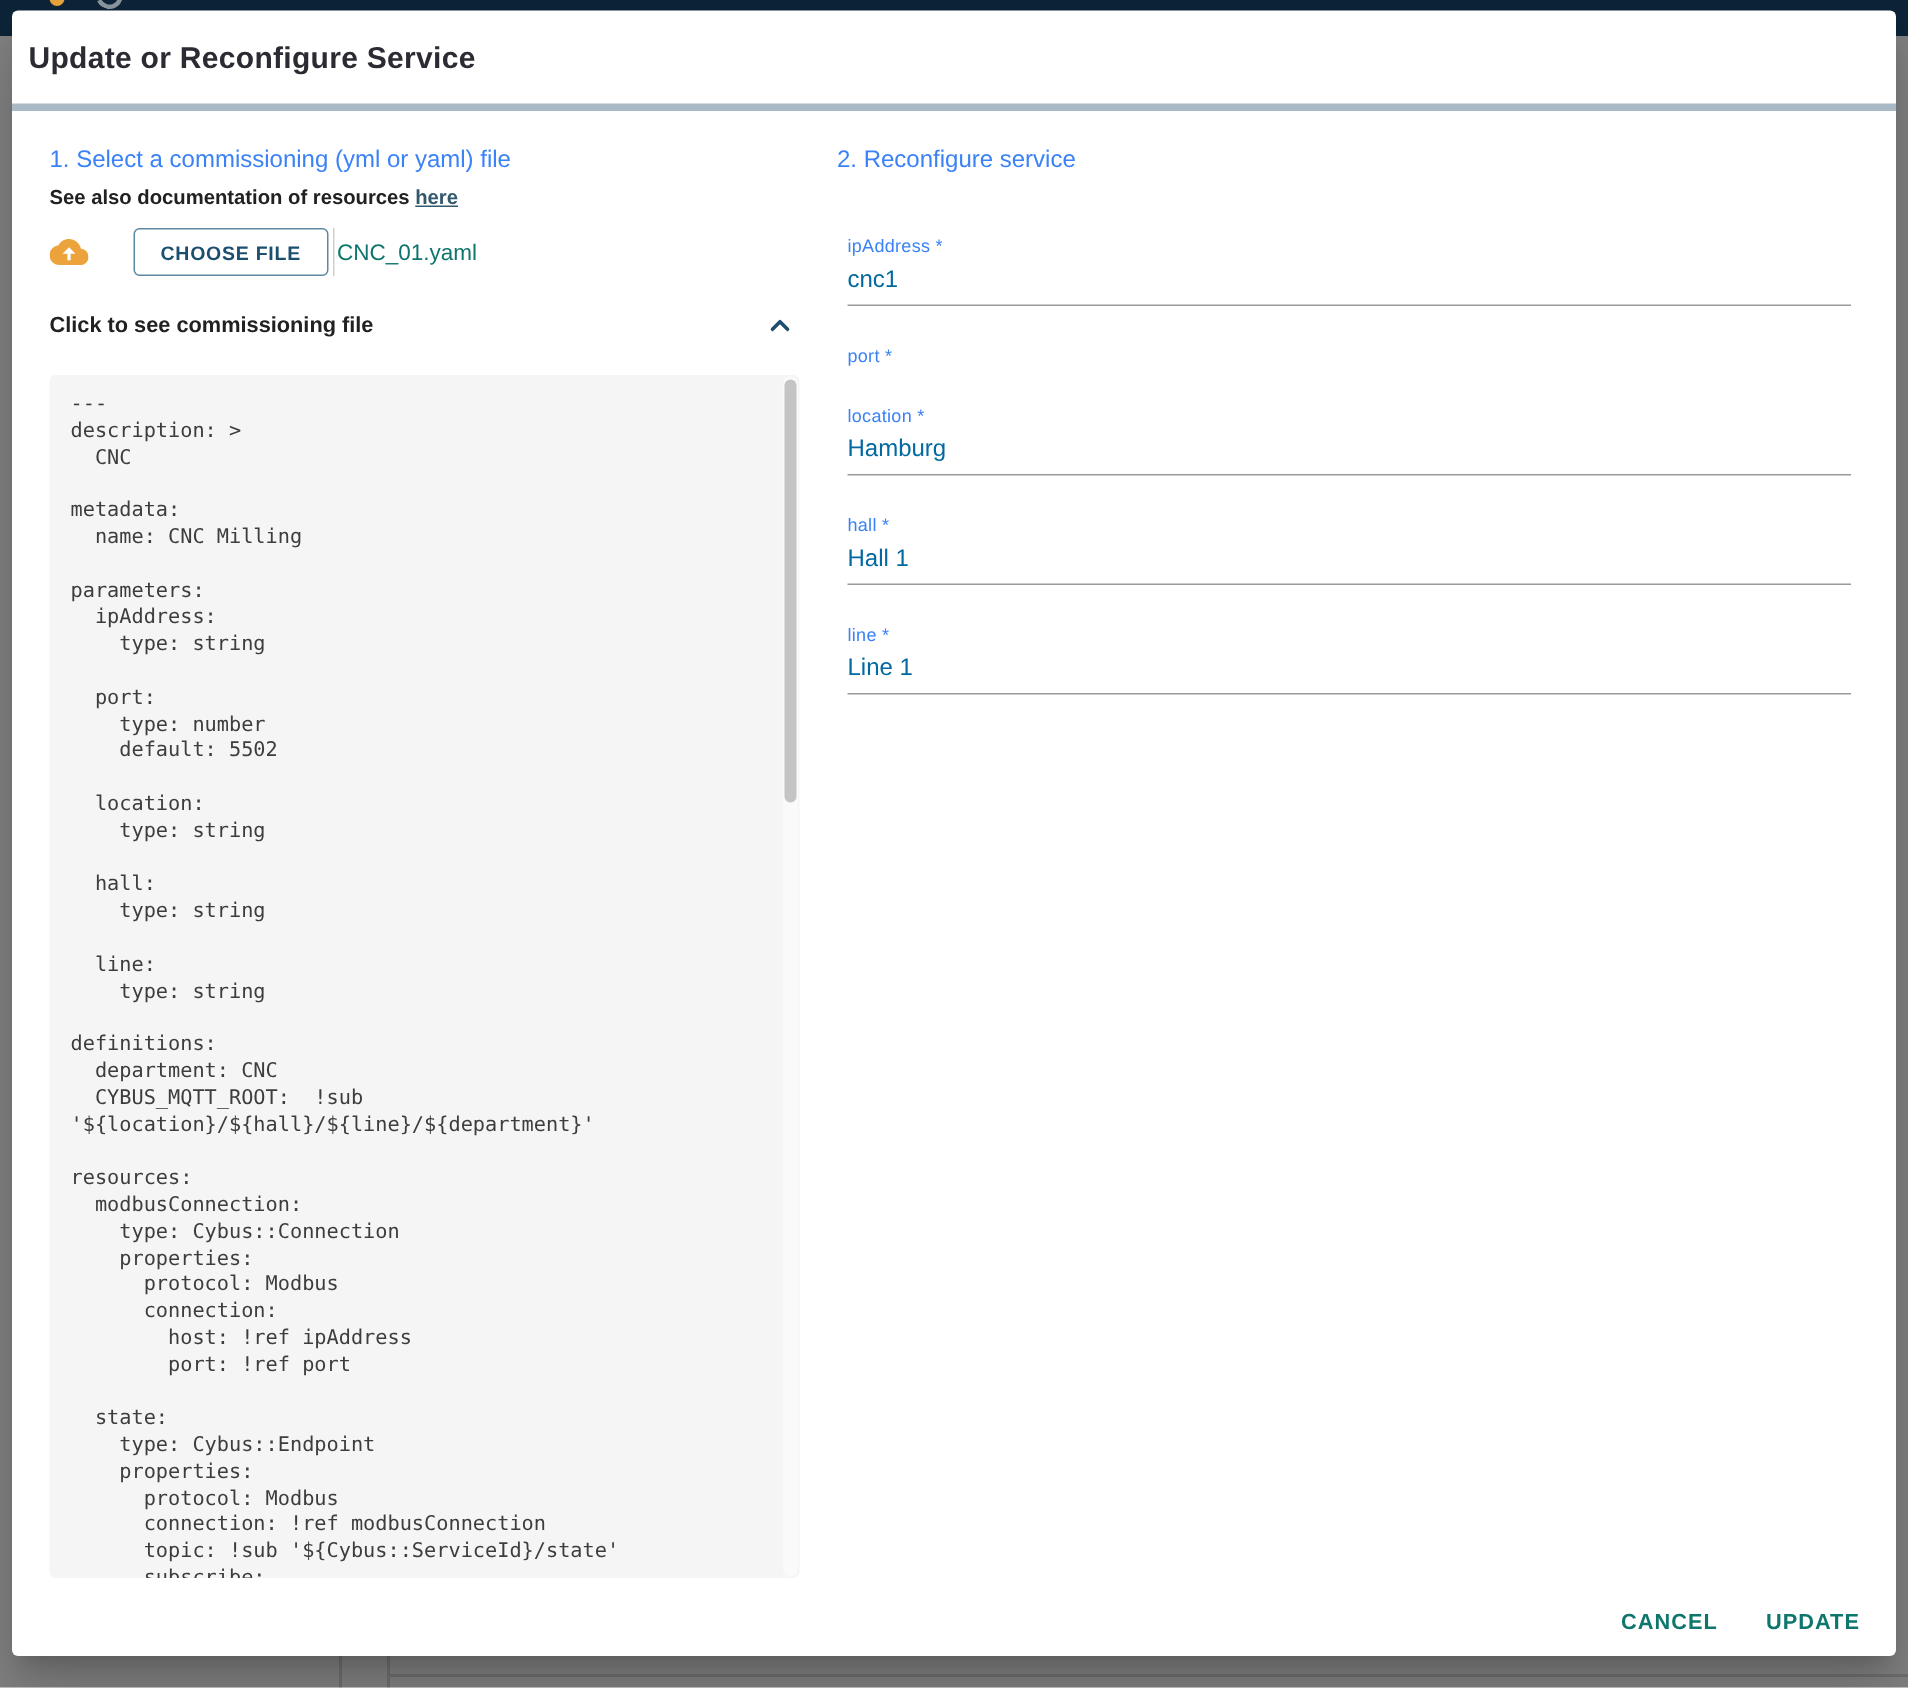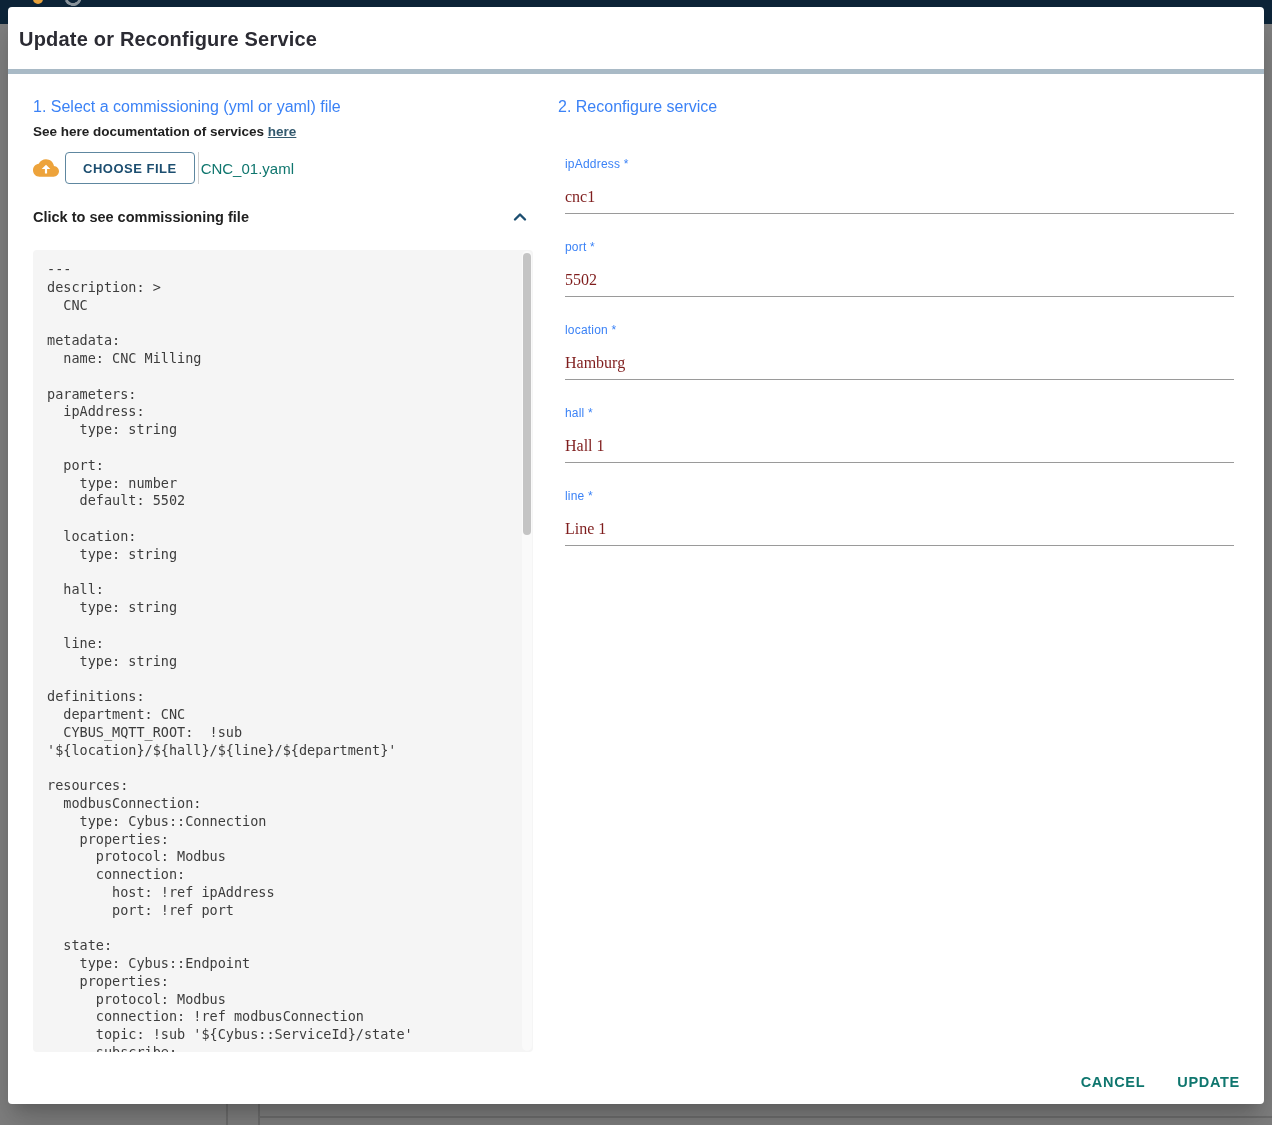--- a/index.html
+++ b/index.html
@@ -49,21 +49,21 @@
     font-size: 13.5px; font-weight: bold; color: #212121;
   }
   .doc-line a { color: #33596e; text-decoration: underline; cursor: pointer; }
 
   .upload-row {
     position: absolute; left: 25px; top: 145px; height: 32px;
     display: flex; align-items: center;
   }
   .cloud-icon { width: 26px; height: 26px; display: inline-block; }
   .choose-file-btn {
-    margin-left: 6px; height: 32px; padding: 0 17px;
+    margin-left: 30px; height: 32px; padding: 0 17px;
     background: #fff; border: 1px solid #5e87a0; border-radius: 4px;
     font-family: "Liberation Sans", sans-serif;
     font-size: 13px; font-weight: bold; letter-spacing: .5px; color: #1c4e70;
     cursor: pointer;
   }
   .upload-vdivider { width: 1px; height: 32px; background: #cfcfcf; margin-left: 3px; }
   .file-name { margin-left: 2px; font-size: 15px; color: #0f766e; }
 
   .toggle-row {
     position: absolute; left: 25px; top: 197px; width: 500px; height: 26px;
@@ -88,23 +88,23 @@
   }
   .code-scroll-thumb {
     position: absolute; left: 1px; top: 2px; width: 8px; height: 282px;
     background: #c4c4c4; border-radius: 4px; cursor: pointer;
   }
 
   .fields { position: absolute; left: 557px; top: 150px; width: 669px; }
   .field { margin-bottom: 26px; }
   .field-label { font-size: 12px; color: #3b82f6; letter-spacing: .2px; }
   .field input {
-    display: block; width: 100%; margin-top: 15px; padding: 2px 0 7px 0;
+    display: block; width: 100%; margin-top: 5px; padding: 2px 0 7px 0;
     border: none; border-bottom: 1px solid #9a9a9a; background: transparent;
-    font-family: Liberation Serif, serif; font-size: 16px; color: #7f1d1d;
+    font-family: Liberation Sans, sans-serif; font-size: 16px; color: #0369a1;
     outline: none;
   }
 
   .actions {
     position: absolute; right: 14px; bottom: 6px;
     display: flex; gap: 12px;
   }
   .text-btn {
     background: none; border: none; padding: 8px 10px; cursor: pointer;
     font-family: "Liberation Sans", sans-serif;
@@ -122,21 +122,21 @@
 <div class="bg-line bg-vline2"></div>
 <div class="bg-line bg-hline"></div>
 
 <div class="dialog">
 
   <div class="dialog-title">Update or Reconfigure Service</div>
   <div class="dialog-divider"></div>
 
   <div class="section-heading h-left">1. Select a commissioning (yml or yaml) file</div>
 
-  <div class="doc-line"><span>See here documentation of services </span><a>here</a></div>
+  <div class="doc-line"><span>See also documentation of resources </span><a>here</a></div>
 
   <div class="upload-row">
     <span class="cloud-icon">
       <svg viewBox="0 0 24 24" width="26" height="26">
         <path fill="#eda33b" fill-rule="evenodd" d="M19.35 10.04C18.67 6.59 15.64 4 12 4 9.11 4 6.6 5.64 5.35 8.04 2.34 8.36 0 10.91 0 14c0 3.31 2.69 6 6 6h13c2.76 0 5-2.24 5-5 0-2.64-2.05-4.78-4.65-4.96zM13 13v4h-2v-4H8l4-4 4 4h-3z"></path>
       </svg>
     </span>
     <button class="choose-file-btn">CHOOSE FILE</button>
     <span class="upload-vdivider"></span>
     <span class="file-name">CNC_01.yaml</span>
@@ -204,21 +204,20 @@
 
   <div class="section-heading h-right">2. Reconfigure service</div>
 
   <div class="fields">
     <div class="field">
       <div class="field-label">ipAddress *</div>
       <input value="cnc1" style="">
     </div>
     <div class="field">
       <div class="field-label">port *</div>
-      <input value="5502" style="">
     </div>
     <div class="field">
       <div class="field-label">location *</div>
       <input value="Hamburg" style="">
     </div>
     <div class="field">
       <div class="field-label">hall *</div>
       <input value="Hall 1" style="">
     </div>
     <div class="field">

